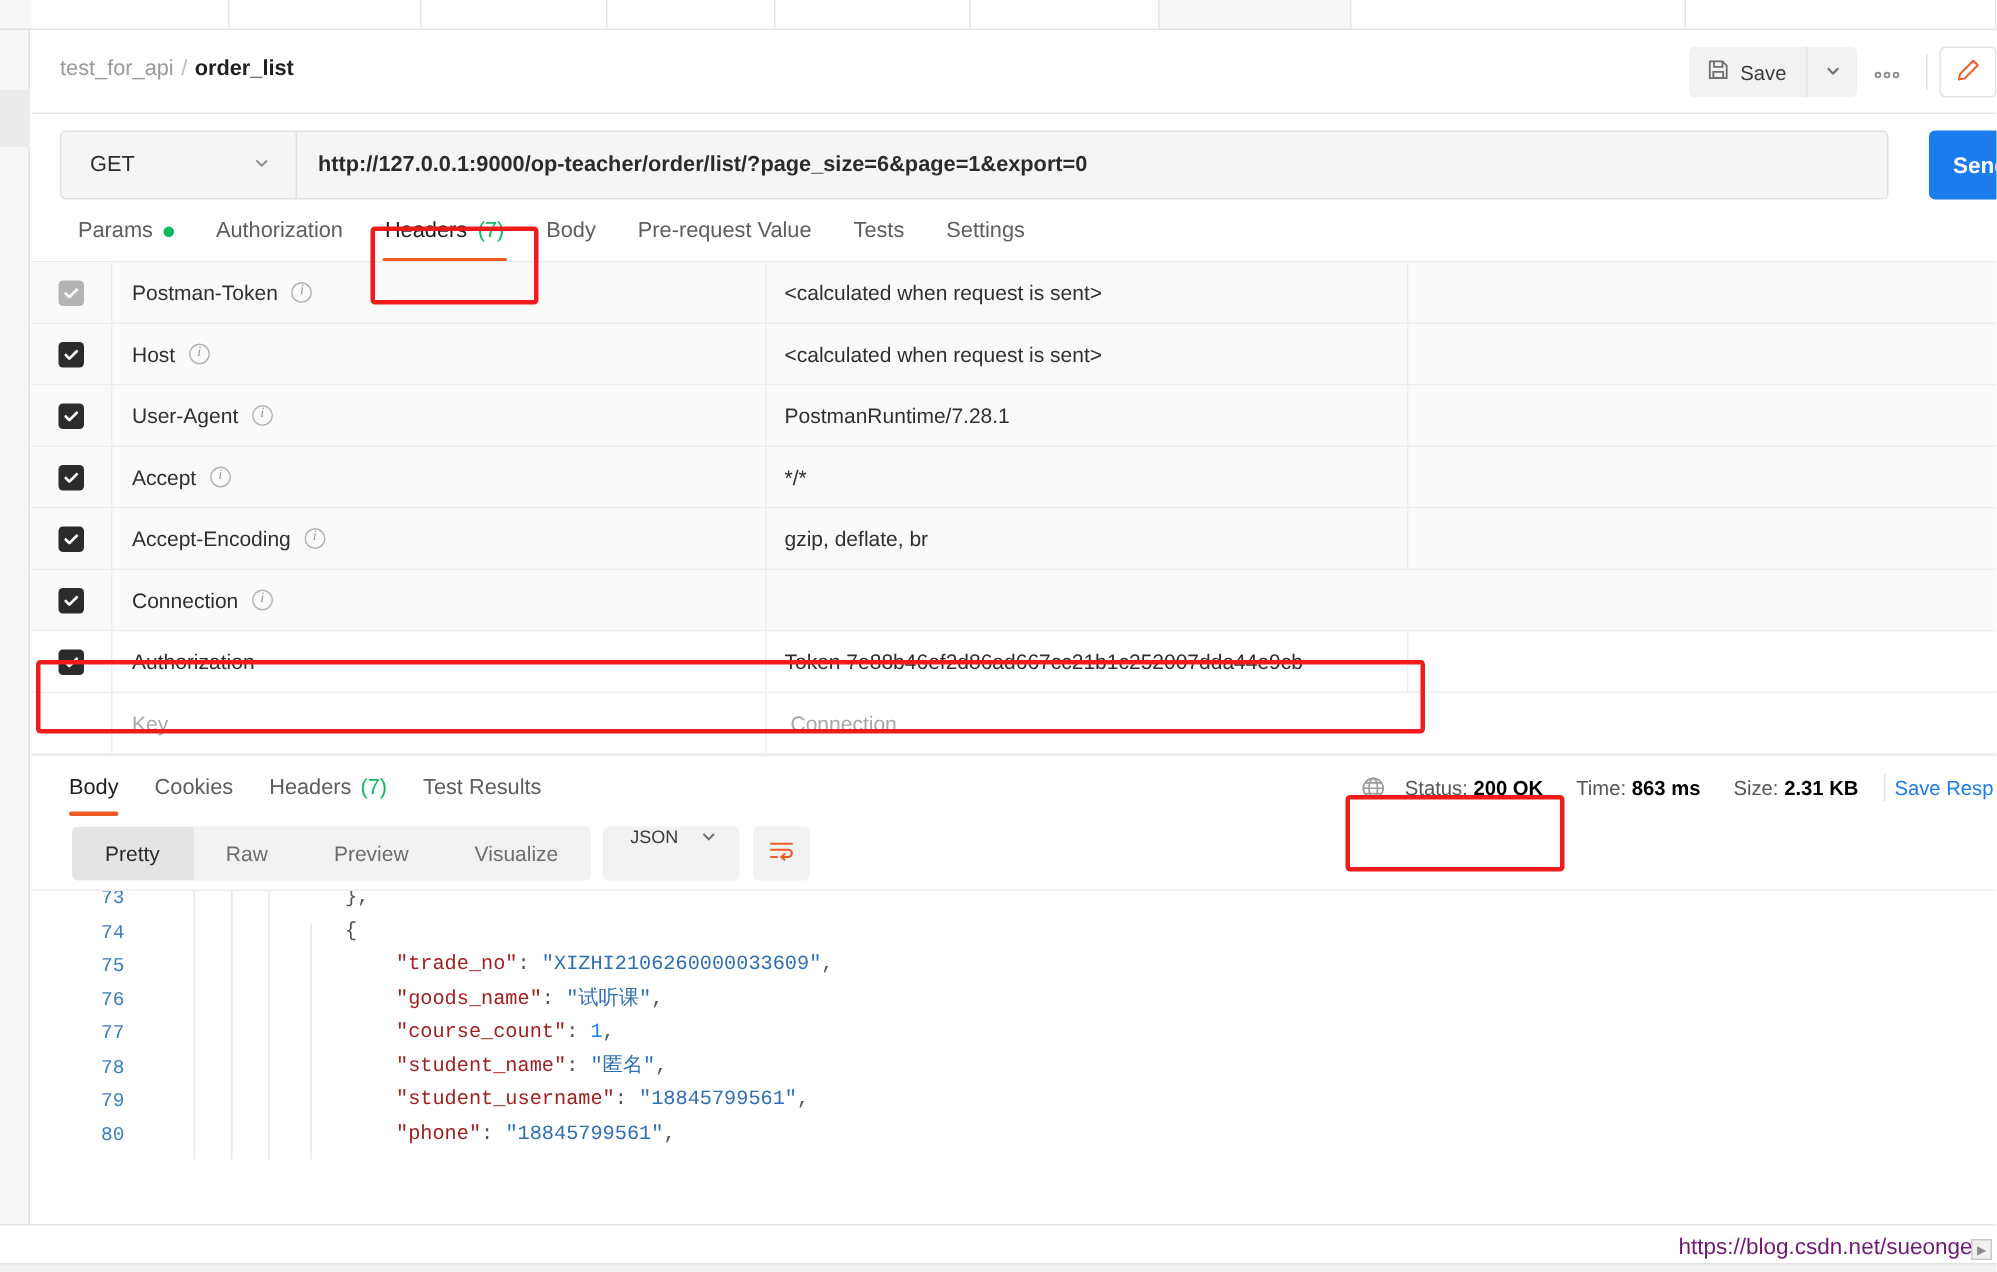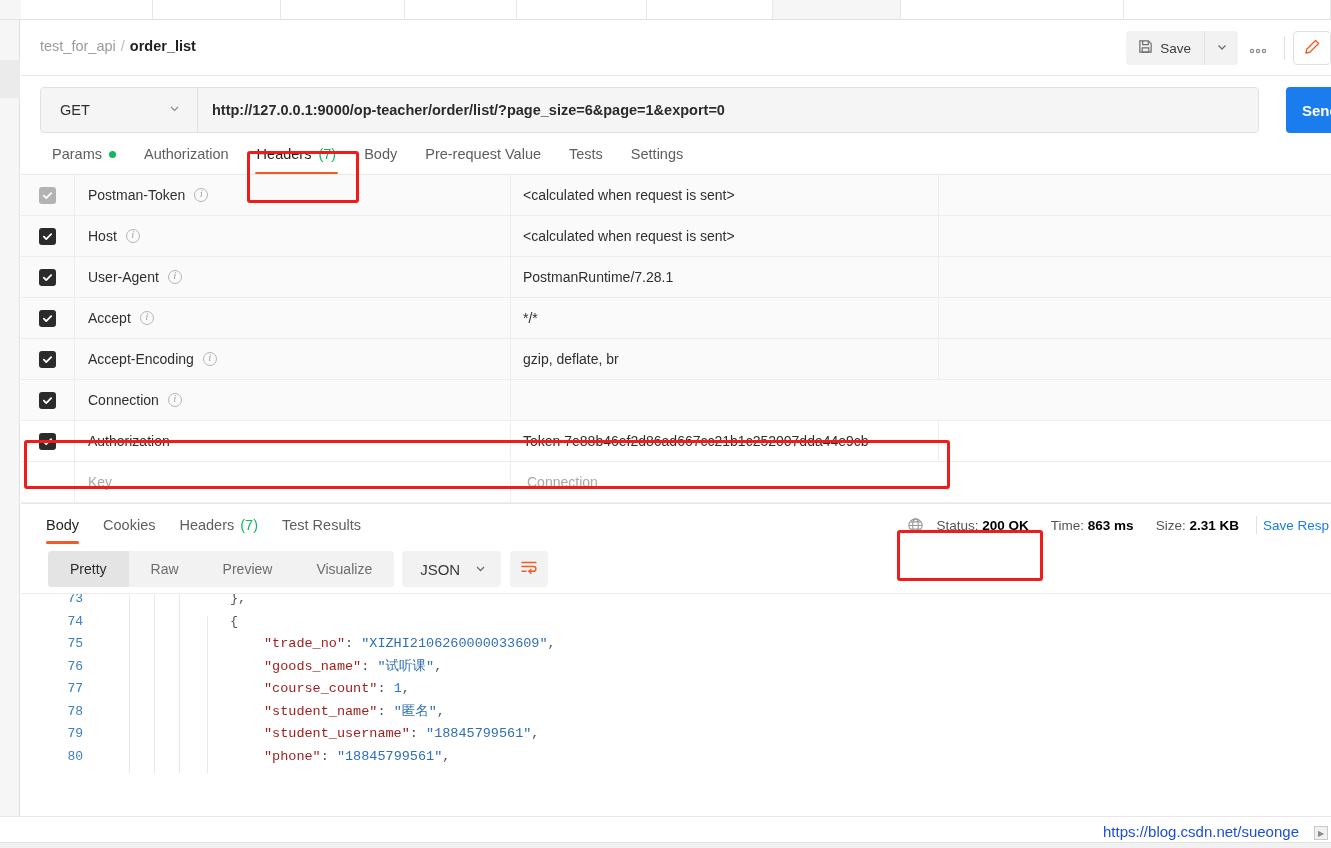--- a/index.html
+++ b/index.html
@@ -276,24 +276,24 @@
     overflow: hidden;
   }
   .seg-btn {
     display: flex; align-items: center; justify-content: center;
     padding: 0 22px; font-size: 14px; color: #6d6d6d;
     cursor: pointer; background: transparent;
     border: none; font-family: inherit; height: 36px;
   }
   .seg-btn.active { background: #e4e4e4; color: #2b2b2b; }
   .fmt-select {
-    display: flex; align-items: center; gap: 14px;
+    display: flex; align-items: flex-start; gap: 14px;
     height: 36px; background: #f2f2f2; border-radius: 4px;
     padding: 0 14px 0 18px; margin-left: 8px;
-    font-size: 15px; color: #3a3a3a; cursor: pointer;
+    font-size: 12px; color: #3a3a3a; cursor: pointer;
   }
   .wrap-btn {
     width: 38px; height: 36px; margin-left: 9px;
     background: #f2f2f2; border-radius: 4px;
     display: flex; align-items: center; justify-content: center;
     cursor: pointer;
   }
 
   
   .code-area {
@@ -329,22 +329,22 @@
   .tk-pun  { color: #555555; }
 
   
   .bottom-strip {
     position: absolute; left: 0; bottom: 0;
     width: 1331px; height: 32px;
     background: #ffffff;
     border-top: 1px solid #e8e8e8;
   }
   .watermark {
-    position: absolute; right: 32px; top: 6px;
-    font-size: 15px; color: #1d4ed8;
+    position: absolute; right: 16px; top: 6px;
+    font-size: 15px; color: #701a75;
     white-space: nowrap;
   }
   .wm-arrow {
     position: absolute; right: 3px; top: 9px;
     width: 14px; height: 14px;
     border: 1px solid #c9c9c9; background: #f0f0f0;
     display: flex; align-items: center; justify-content: center;
     font-size: 8px; color: #8a8a8a;
   }
   .bottom-edge {

